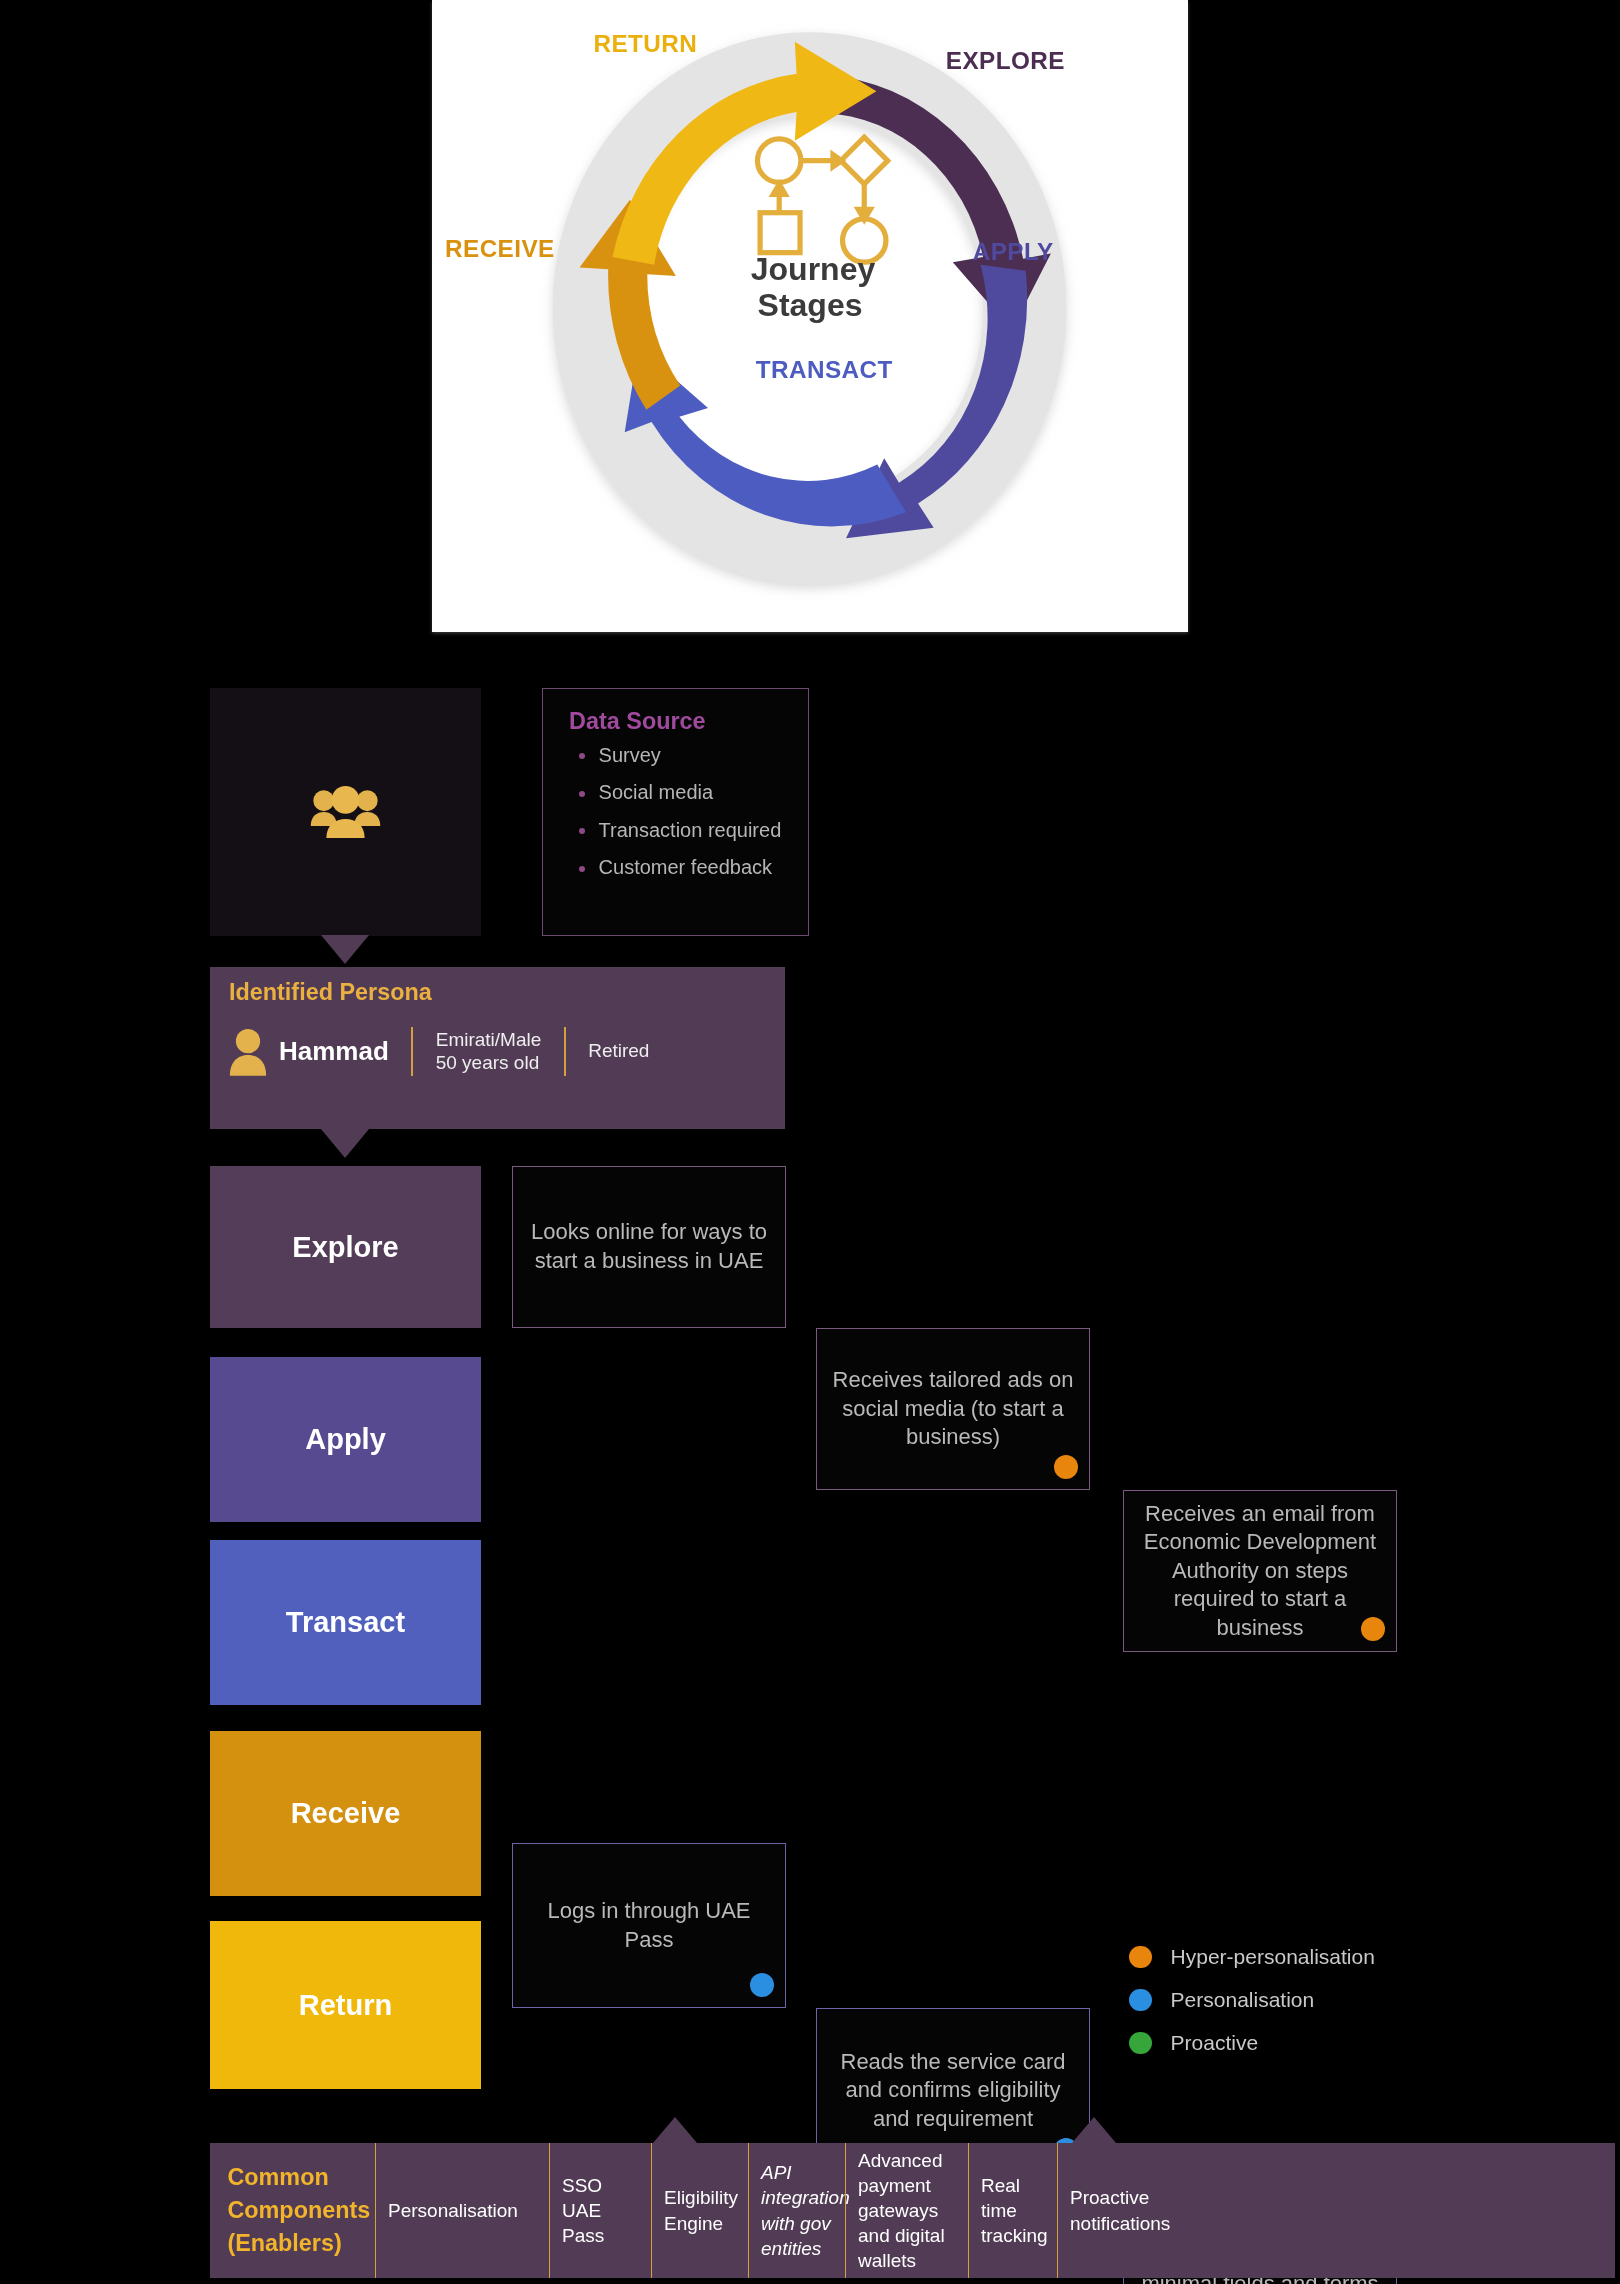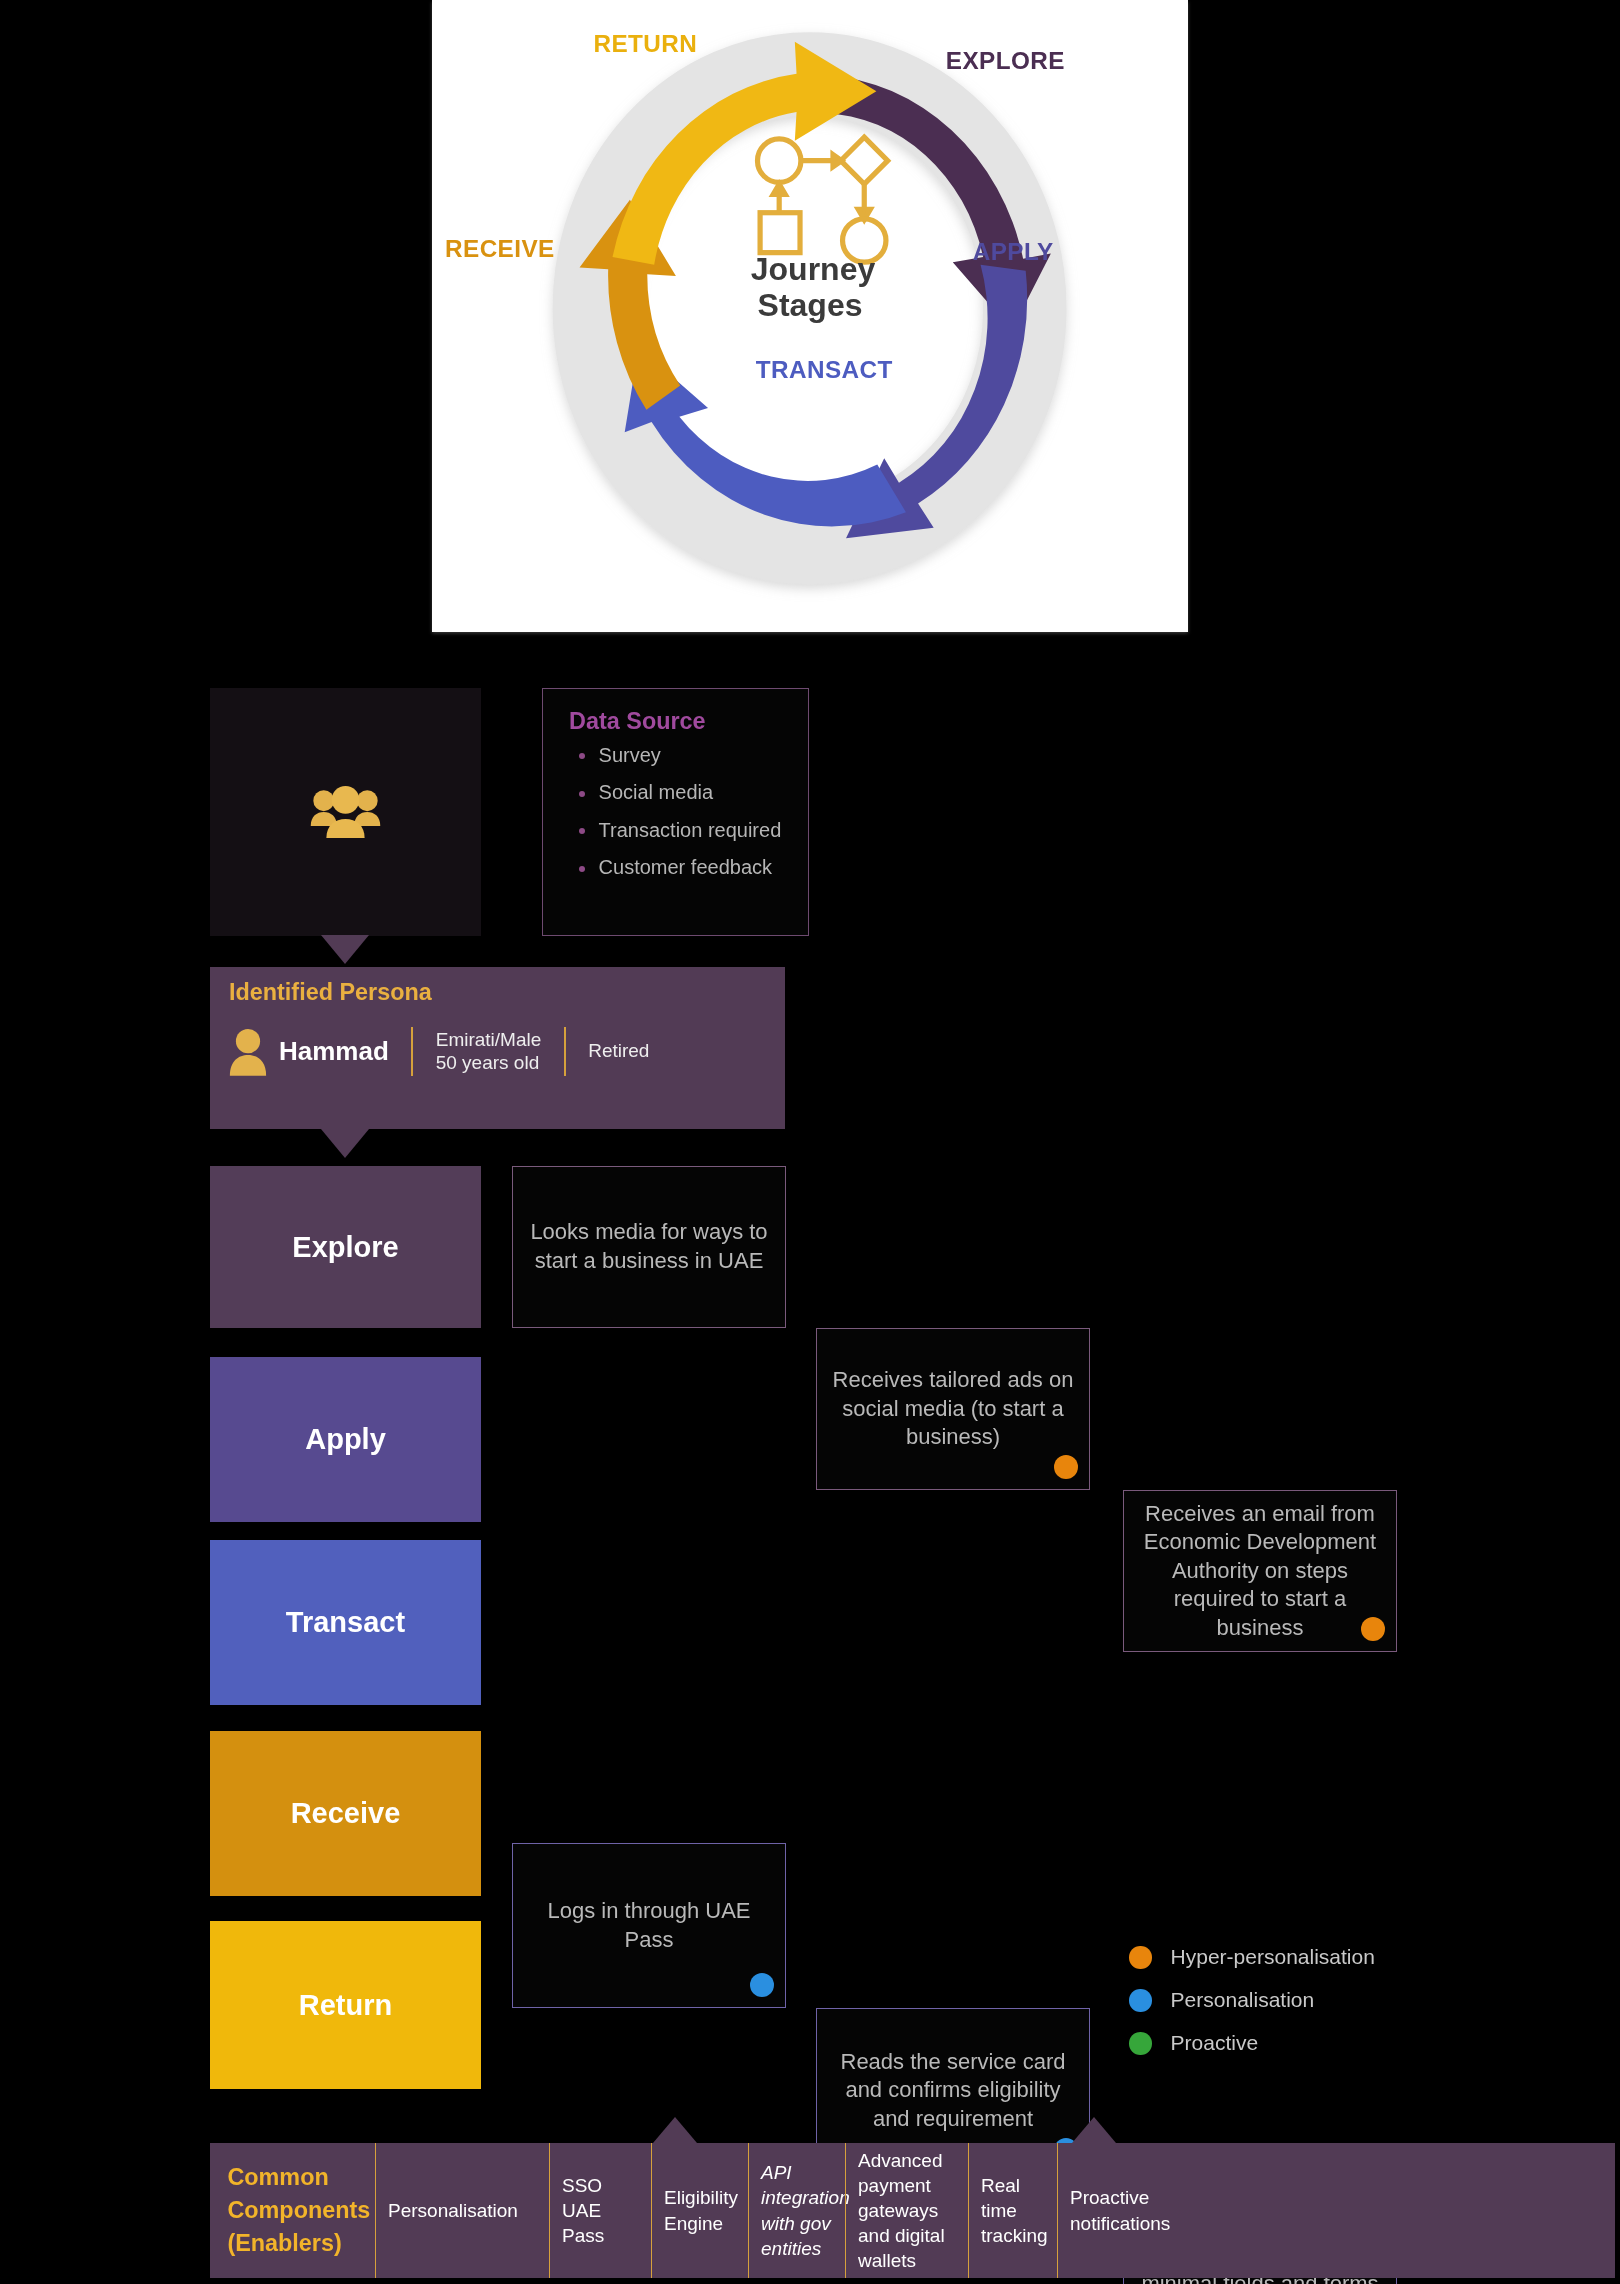--- a/index.html
+++ b/index.html
@@ -41,21 +41,21 @@
   
   #ident-bar{background:#523b55;}
   #ident-title{position:absolute;left:19px;top:12px;color:#eab040;font-size:23.4px;font-weight:bold;}
   #ident-row{position:absolute;left:19px;top:56px;right:8.7px;display:flex;align-items:center;height:57px;}
   #ident-name{color:#fff;font-weight:bold;font-size:26px;margin-left:12px;}
   .ident-sep{width:1.7px;height:49px;background:#d6a13c;margin:0 22.6px;}
   .ident-meta{color:#eee;font-size:19px;line-height:1.18;}
 
   
   #legend{position:absolute;}
-  .legend-row{display:flex;align-items:flex-end;margin-bottom:19px;}
+  .legend-row{display:flex;align-items:center;margin-bottom:19px;}
   .legend-dot{width:22.6px;height:22.6px;border-radius:50%;margin-right:19px;}
   .legend-text{color:#c9c9c9;font-size:21px;}
 
   
   #enablers{background:#523b55;display:flex;align-items:stretch;}
   #enablers-title{color:#f2b42a;font-weight:bold;font-size:23.4px;line-height:1.4;
       display:flex;align-items:center;padding:0 15.6px 0 17.4px;width:165px;box-sizing:border-box;}
   .enabler{color:#fff;font-size:19px;line-height:1.32;display:flex;align-items:center;
       border-left:1.7px solid #d6a13c;padding:0 12px;box-sizing:border-box;}
 
@@ -163,21 +163,21 @@
     </div>
     <div class="ident-sep"></div>
     <div class="ident-meta">Retired</div>
   </div>
 </div>
 <div class="tri-down" style="left:321px;top:1129px;"></div>
 
 <div id="rows-host">
     <div class="abs stage-label" style="left: 210px; top: 1166px; width: 271px; height: 162px; background: rgb(83, 61, 88);">Explore</div>
     <div class="abs card" style="left: 512px; top: 1166px; width: 274px; height: 162px; border: 1.7px solid rgb(122, 90, 124);">
-      <span class="txt">Looks media for ways to start a business in UAE</span>
+      <span class="txt">Looks online for ways to start a business in UAE</span>
     </div>
     <div class="abs card" style="left: 816px; top: 1166px; width: 274px; height: 162px; border: 1.7px solid rgb(122, 90, 124);">
       <span class="txt">Receives tailored ads on social media (to start a business)</span>
       <span class="dot" style="background: rgb(232, 133, 12);"></span>
     </div>
     <div class="abs card" style="left: 1123px; top: 1166px; width: 274px; height: 162px; border: 1.7px solid rgb(122, 90, 124);">
       <span class="txt">Receives an email from Economic Development Authority on steps required to start a business</span>
       <span class="dot" style="background: rgb(232, 133, 12);"></span>
     </div>
     <div class="abs stage-label" style="left: 210px; top: 1357px; width: 271px; height: 165px; background: rgb(87, 74, 144);">Apply</div>

